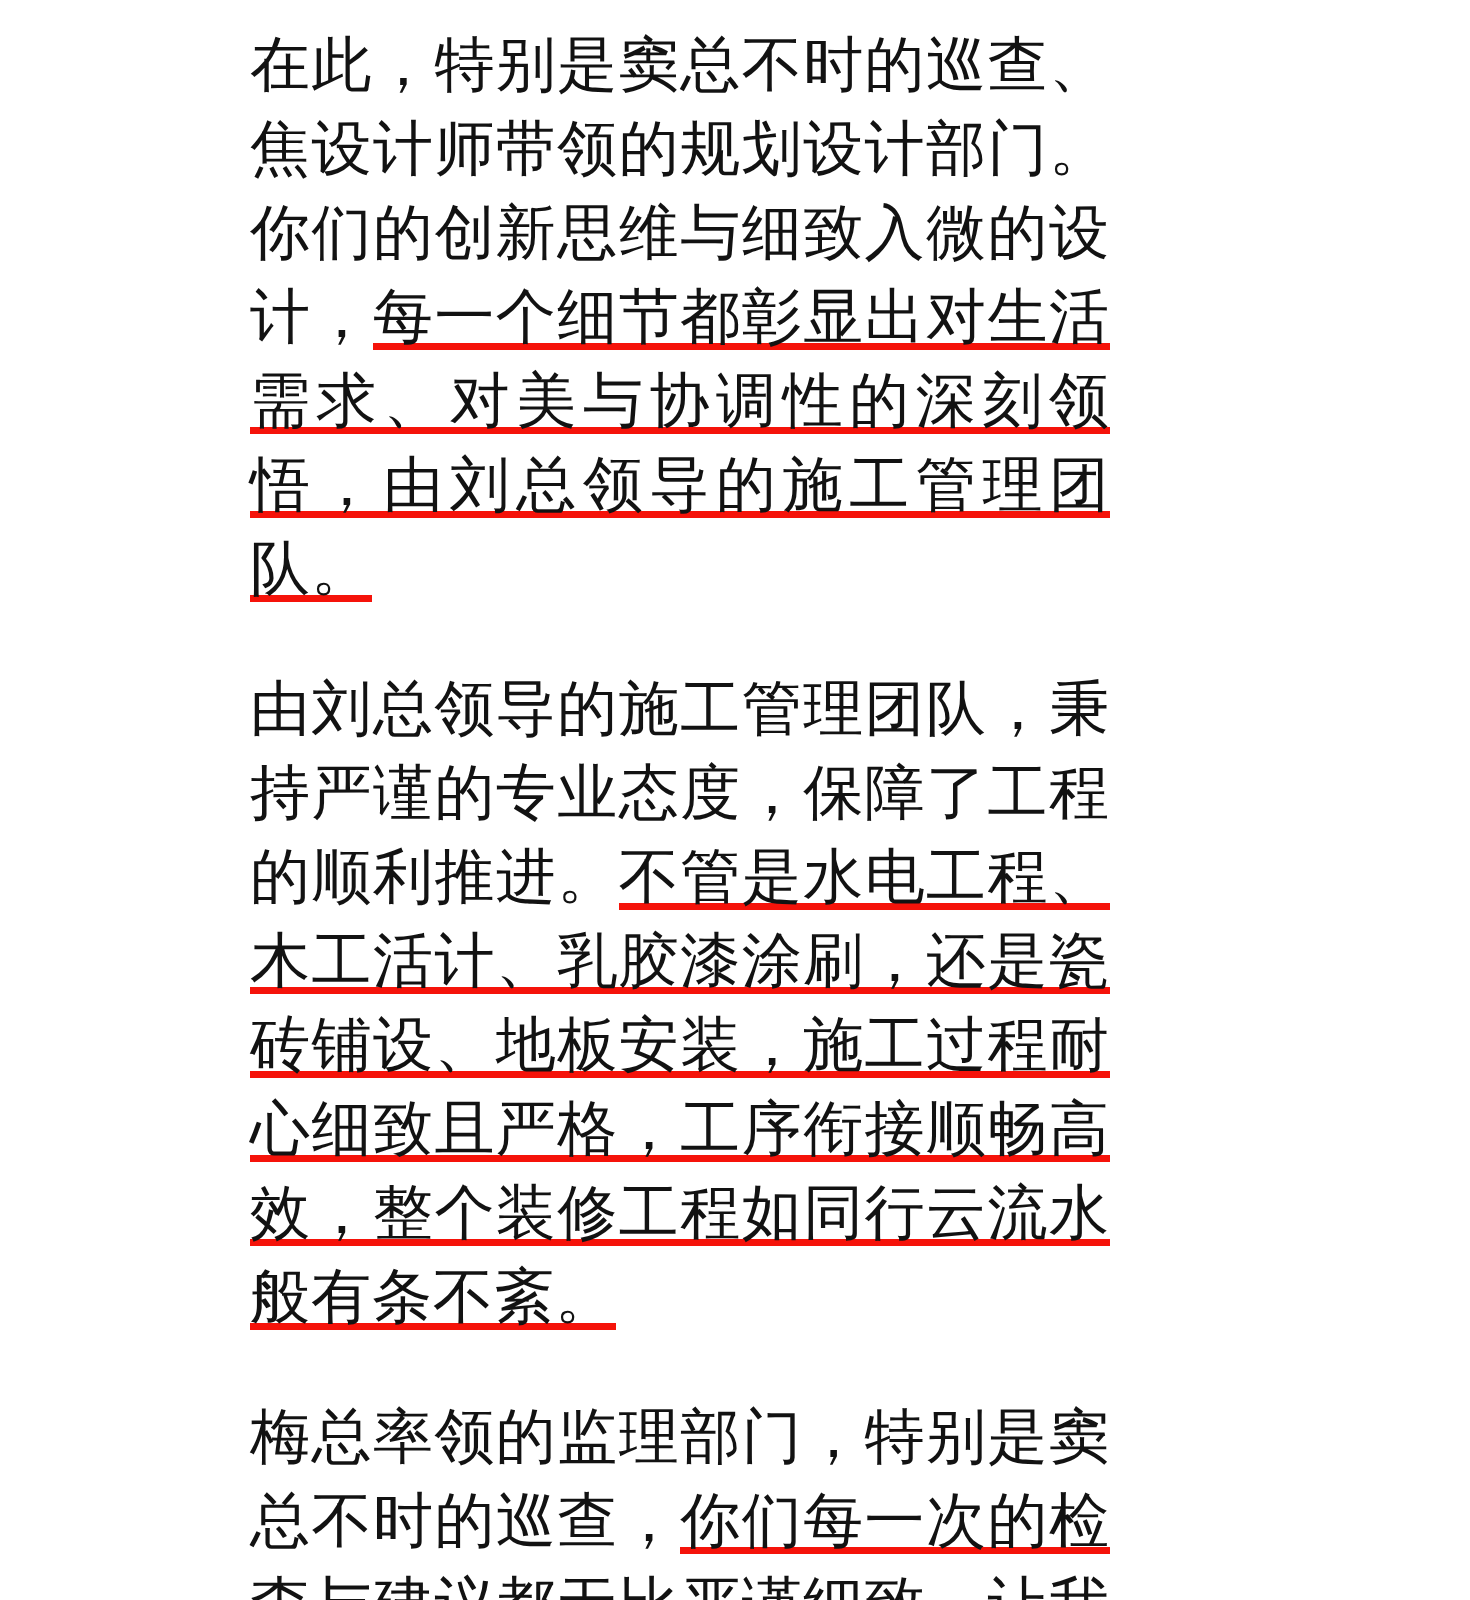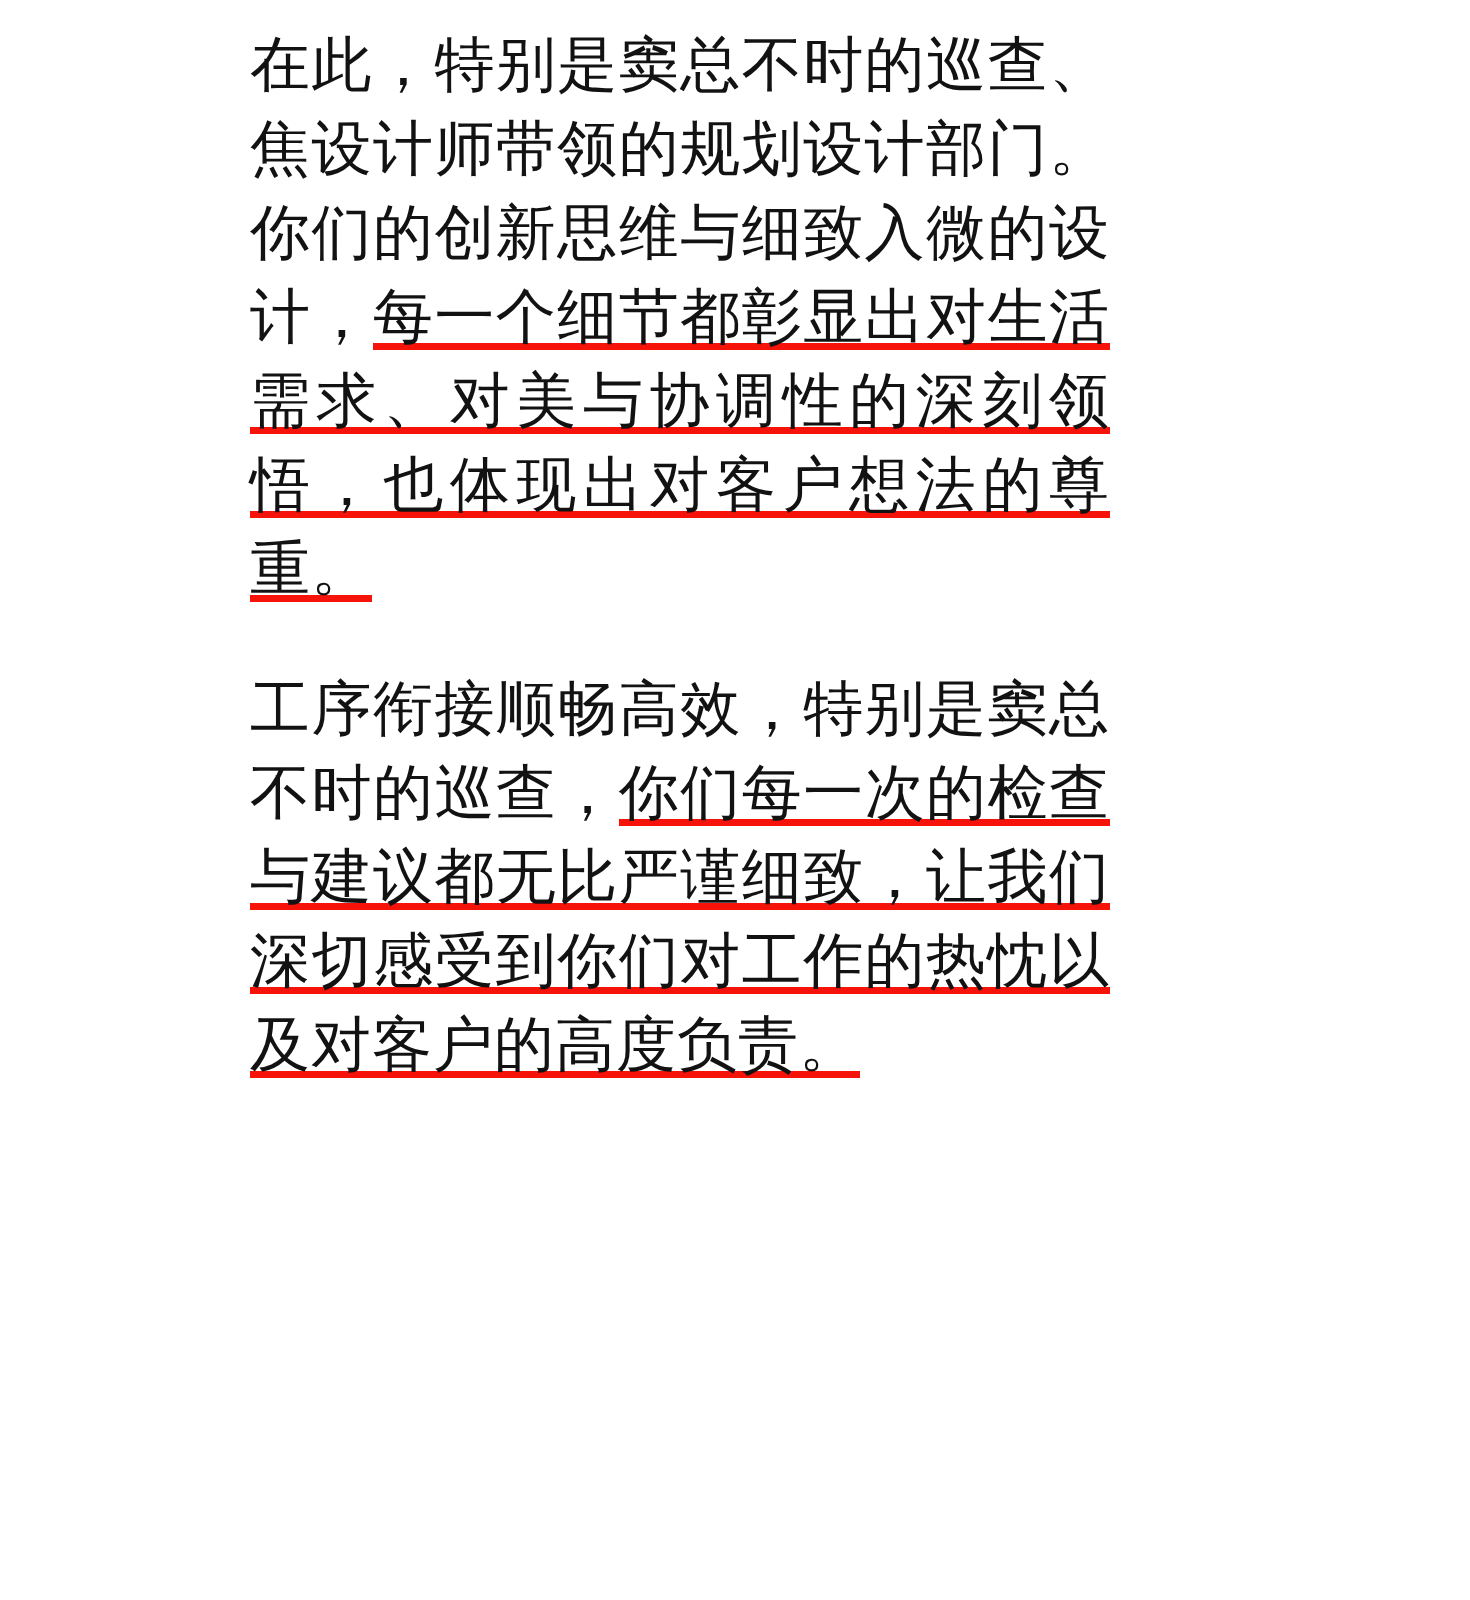--- a/index.html
+++ b/index.html
@@ -43,21 +43,24 @@
     background-position: 0 95%;
     padding-bottom: 2px;
   }
 </style>
 </head>
 <body>
 
 <div class="page">
 
   <p class="para">
-    <span>在此，特别是窦总不时的巡查、焦设计师带领的规划设计部门。你们的创新思维与细致入微的设计，</span><span class="mark">每一个细节都彰显出对生活需求、对美与协调性的深刻领悟，也体现出对客户想法的尊重。</span>
+    <span>在此，特别是窦总不时的巡查、焦设计师带领的规划设计部门。你们的创新思维与细致入微的设计，</span><span class="mark">每一个细节都彰显出对生活需求、对美与协调性的深刻领悟，由刘总领导的施工管理团队。</span>
   </p>
 
+  <p class="para">
+    <span>由刘总领导的施工管理团队，秉持严谨的专业态度，保障了工程的顺利推进。</span><span class="mark">不管是水电工程、木工活计、乳胶漆涂刷，还是瓷砖铺设、地板安装，施工过程耐心细致且严格，工序衔接顺畅高效，整个装修工程如同行云流水般有条不紊。</span>
+  </p>
 
   <p class="para">
-    <span>工序衔接顺畅高效，特别是窦总不时的巡查，</span><span class="mark">你们每一次的检查与建议都无比严谨细致，让我们深切感受到你们对工作的热忱以及对客户的高度负责。</span>
+    <span>梅总率领的监理部门，特别是窦总不时的巡查，</span><span class="mark">你们每一次的检查与建议都无比严谨细致，让我们深切感受到你们对工作的热忱以及对客户的高度负责。</span>
   </p>
 
 </div>
 
 </body></html>

